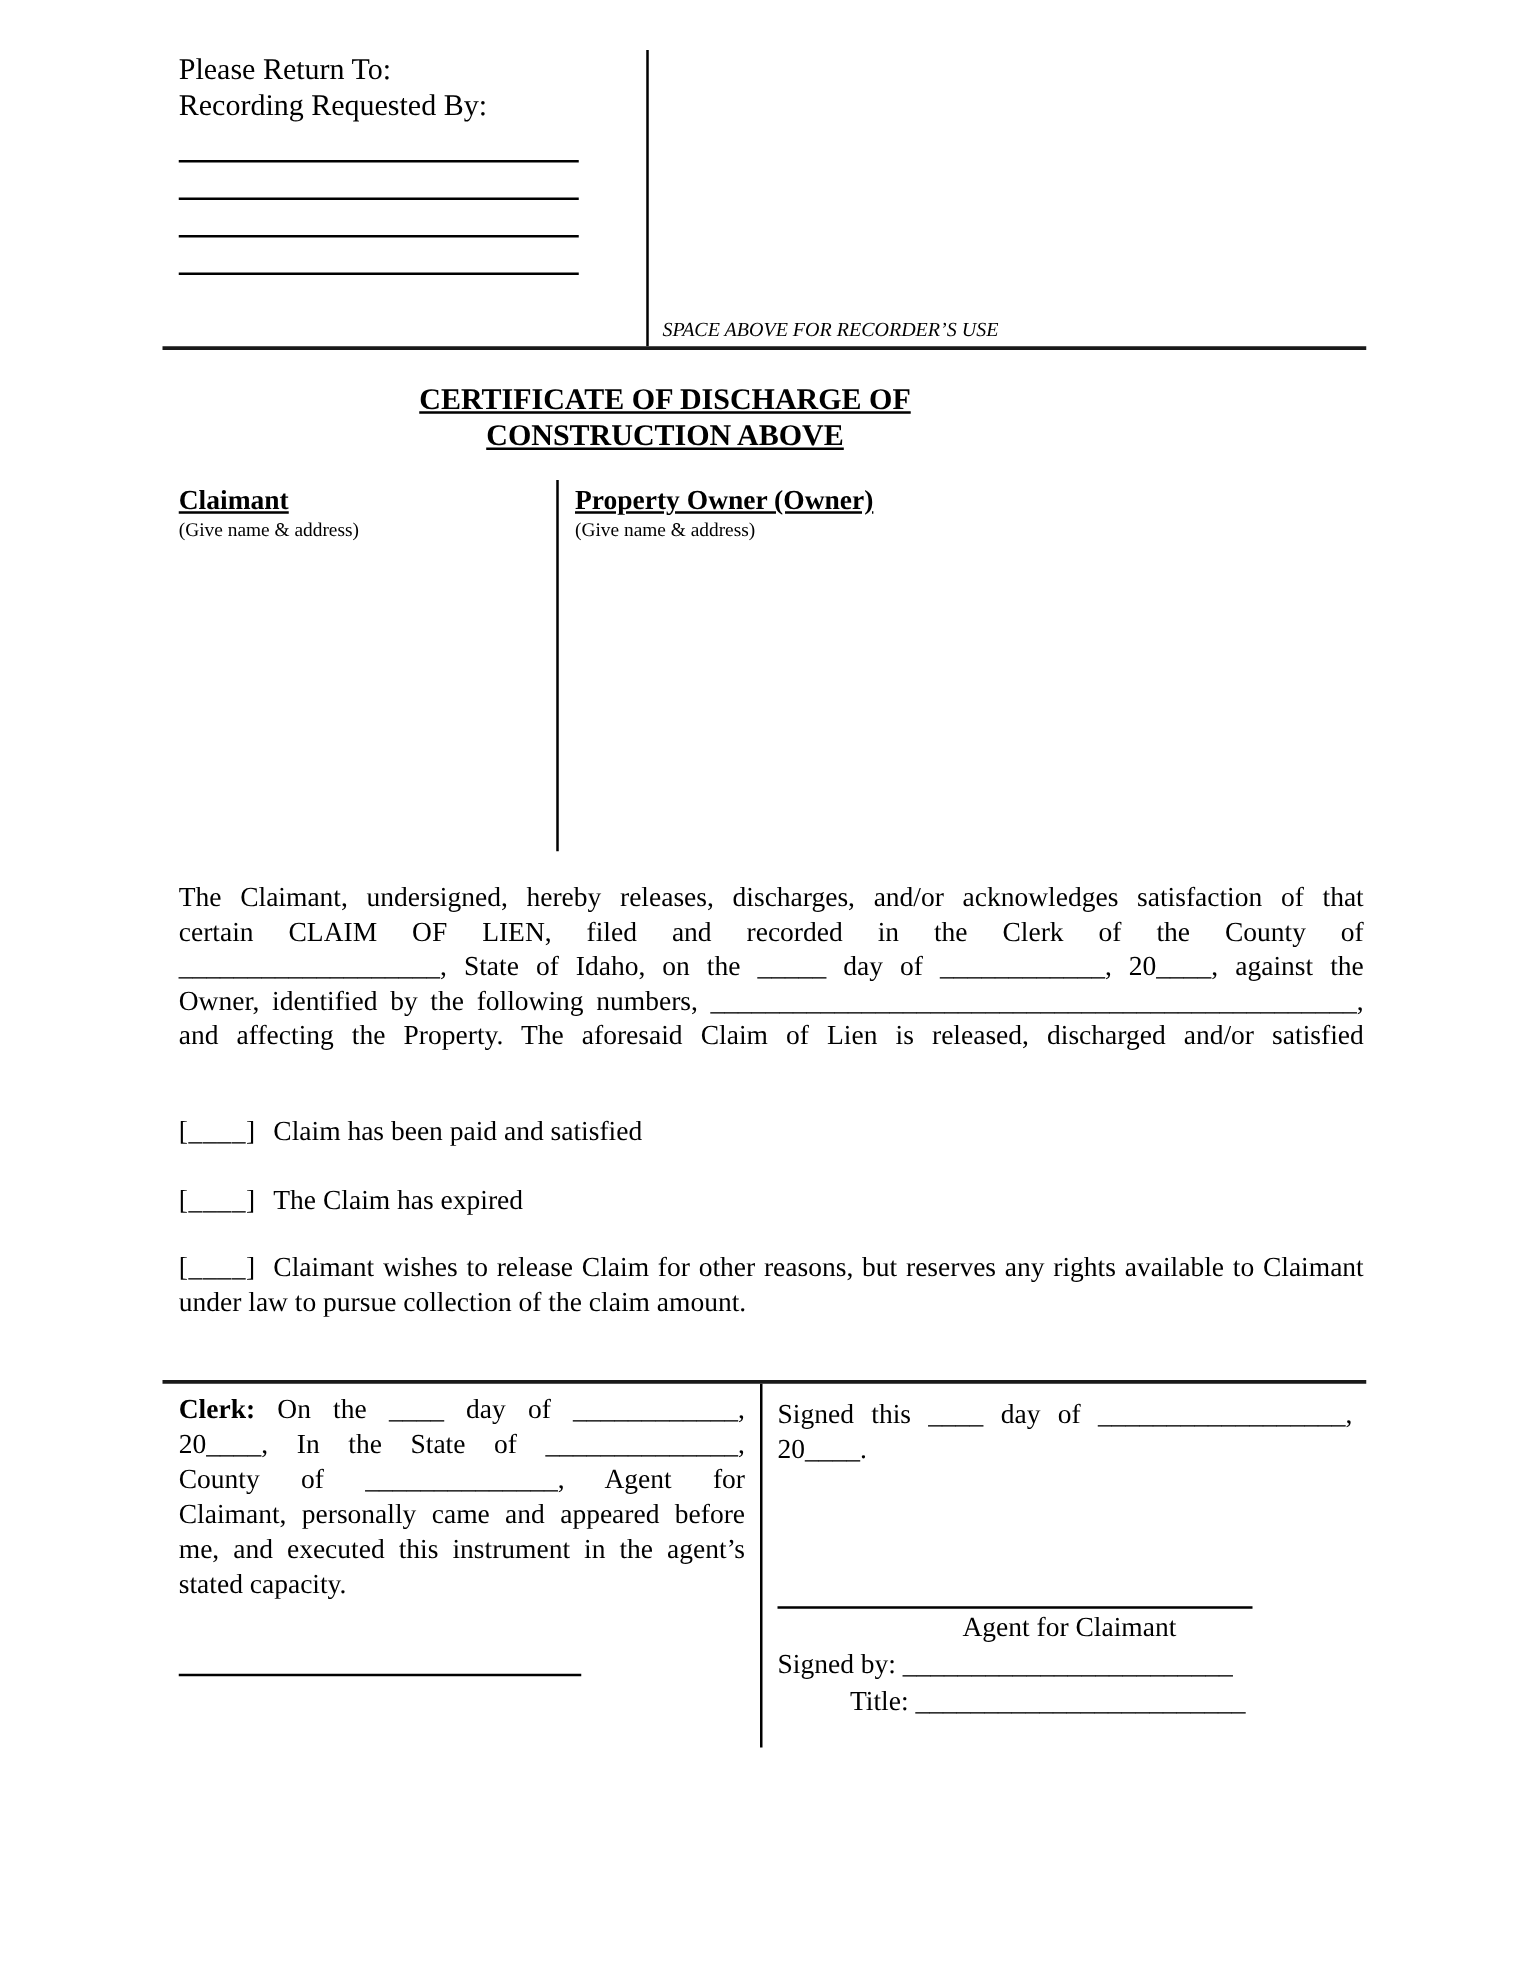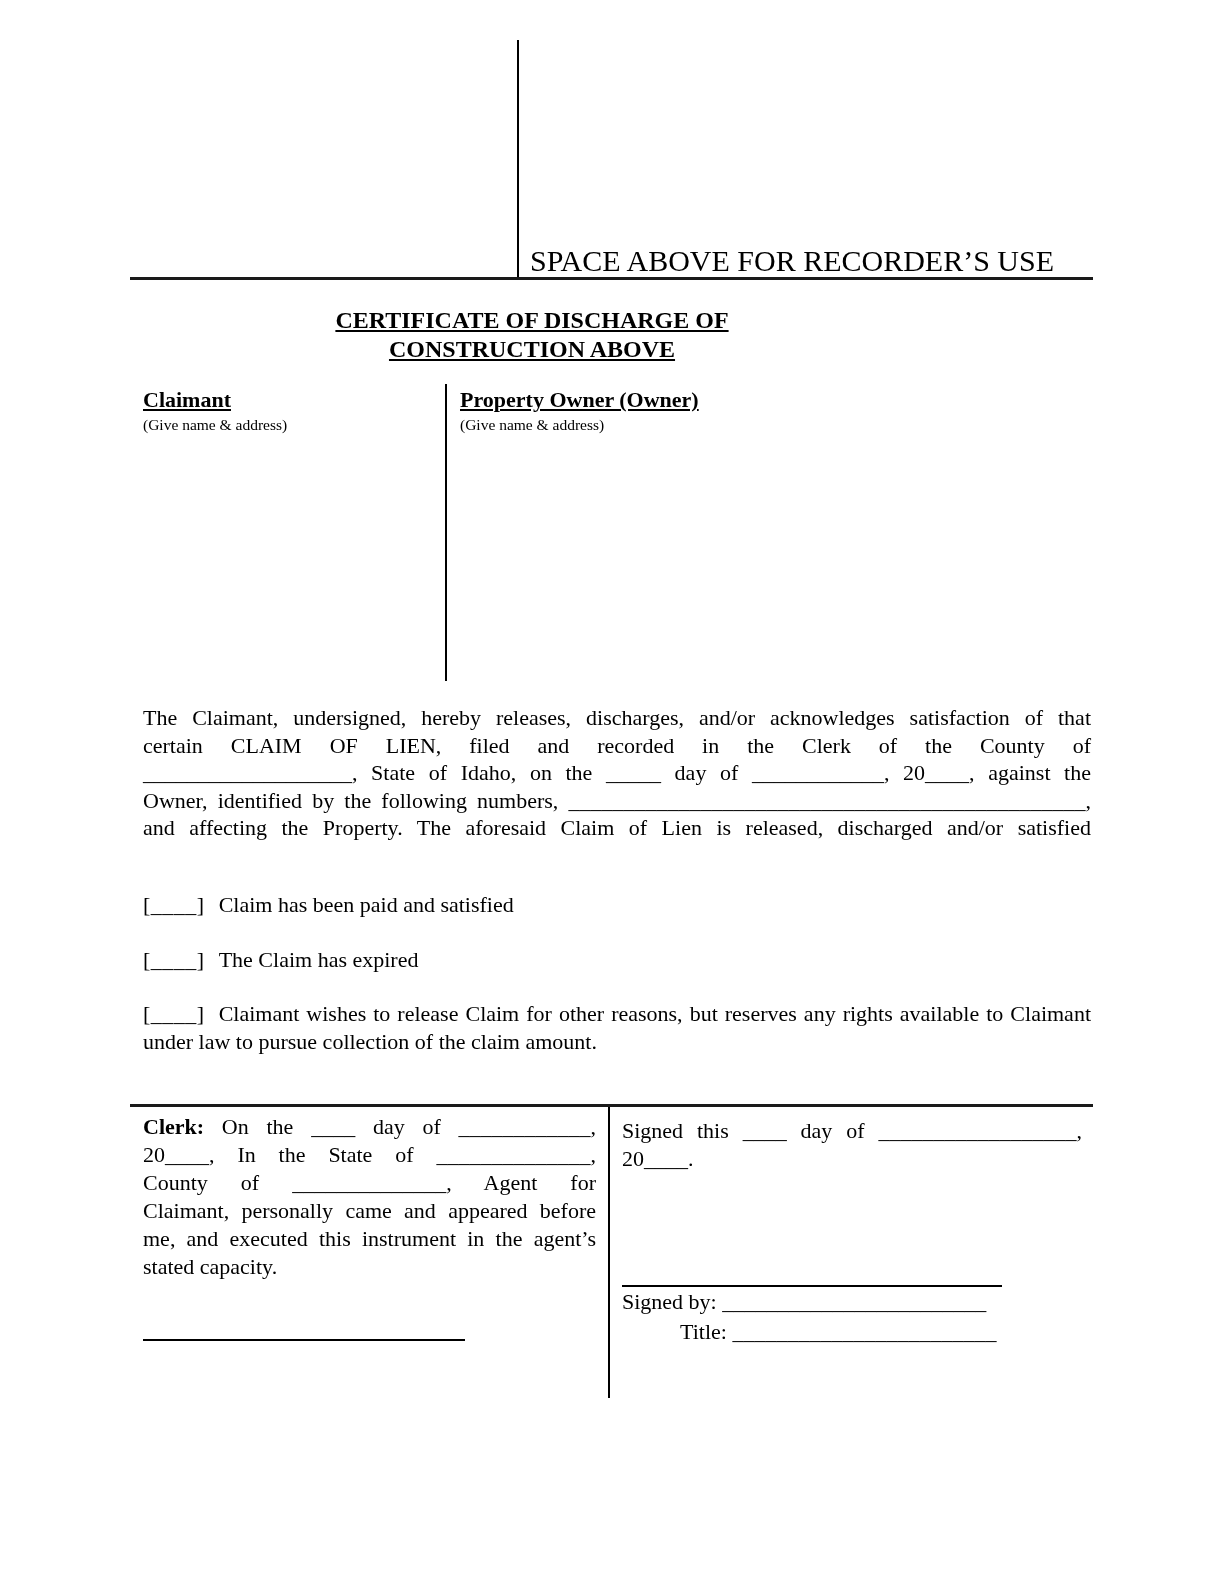--- a/index.html
+++ b/index.html
@@ -6,21 +6,21 @@
   .page {
     position:relative; width:1224px; height:1584px; background:#ffffff;
     font-family:"Liberation Serif","DejaVu Serif",serif; color:#000;
     overflow:hidden;
   }
   
   .hdr-left { position:absolute; left:143px; top:42px; width:330px; font-size:24px; line-height:29px; }
   .addr-blank { width:320px; height:28px; border-bottom:2px solid #000; }
   .addr-blank:first-of-type { margin-top:0; }
   .hdr-divider { position:absolute; left:517px; top:40px; height:237px; width:0; border-left:2px solid #000; }
-  .recorder-note { position:absolute; left:530px; top:244px; font-size:30px; }
+  .recorder-note { position:absolute; left:530px; top:256px; font-size:16px;font-style:italic; }
   .hdr-rule { position:absolute; left:130px; top:277px; width:963px; height:0; border-top:3px solid #1a1a1a; }
   
   .doc-title { position:absolute; left:0; top:306px; width:1064px; text-align:center;
                font-size:24px; font-weight:bold; line-height:29px; }
   .doc-title div { text-decoration:underline; }
   
   .columns { position:absolute; left:130px; top:384px; width:963px; height:297px; display:flex; font-size:22px; }
   .col { box-sizing:border-box; padding:2px 8px 0 13px; }
   .col-1 { width:315px; }
   .col-2 { width:338px; border-left:2px solid #000; }
@@ -50,20 +50,28 @@
   .agent-sig-line { width:380px; height:0; border-bottom:2px solid #000; margin-top:112px; }
   .agent-caption { margin-left:148px; line-height:29px; }
   .signed-by-line { line-height:30px; }
   .title-sign-line { line-height:30px; padding-left:58px; }
 </style>
 </head>
 <body>
 
 <div class="page">
 
+  <div class="hdr-left">
+    <div>Please Return To:</div>
+    <div>Recording Requested By:</div>
+    <div class="addr-blank"></div>
+    <div class="addr-blank"></div>
+    <div class="addr-blank"></div>
+    <div class="addr-blank"></div>
+  </div>
 
   <div class="hdr-divider"></div>
   <div class="recorder-note">SPACE ABOVE FOR RECORDER’S USE</div>
   <div class="hdr-rule"></div>
 
   <div class="doc-title">
     <div>CERTIFICATE OF DISCHARGE OF</div>
     <div>CONSTRUCTION ABOVE</div>
   </div>
 
@@ -106,18 +114,19 @@
       <div class="n-line">20____,  In the State of ______________,</div>
       <div class="n-line">County of ______________,  Agent for</div>
       <div class="n-line">Claimant, personally came and appeared before</div>
       <div class="n-line">me, and executed this instrument in the agent’s</div>
       <div class="n-last">stated capacity.</div>
       <div class="notary-sig"></div>
     </div>
     <div class="notary-right">
       <div class="signed-text">Signed this ____ day of __________________, 20____.</div>
       <div class="agent-sig-line"></div>
+      <div class="agent-caption">Agent for Claimant</div>
       <div class="signed-by-line">Signed by: ________________________</div>
       <div class="title-sign-line">Title: ________________________</div>
     </div>
   </div>
 
 </div>
 
 </body></html>

